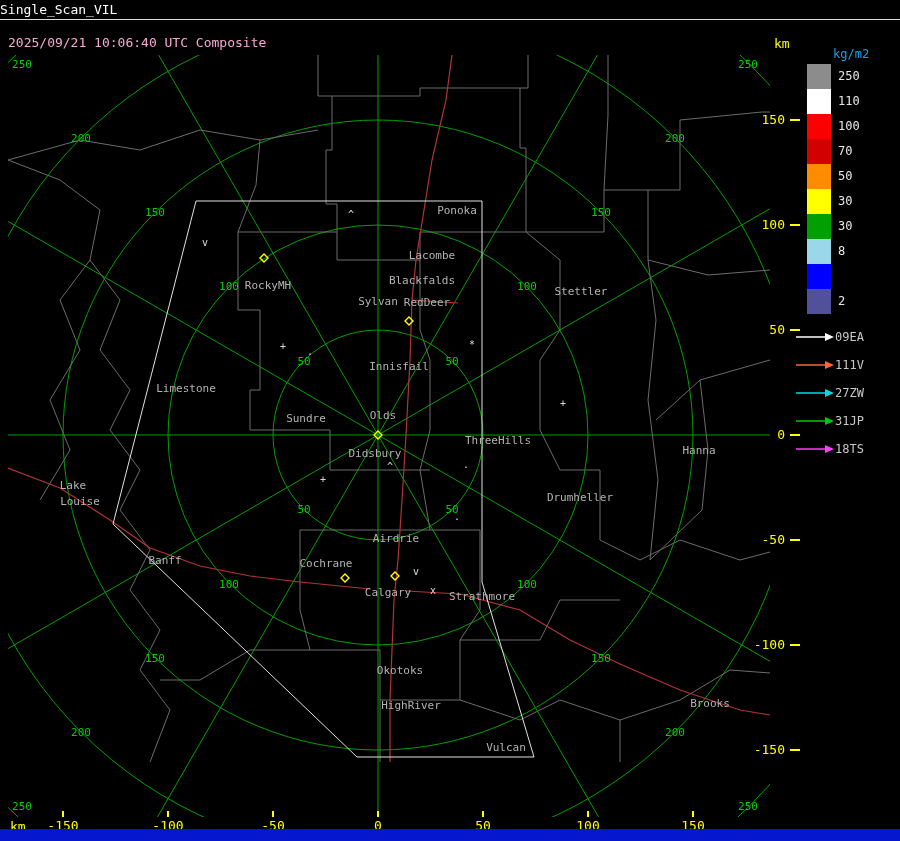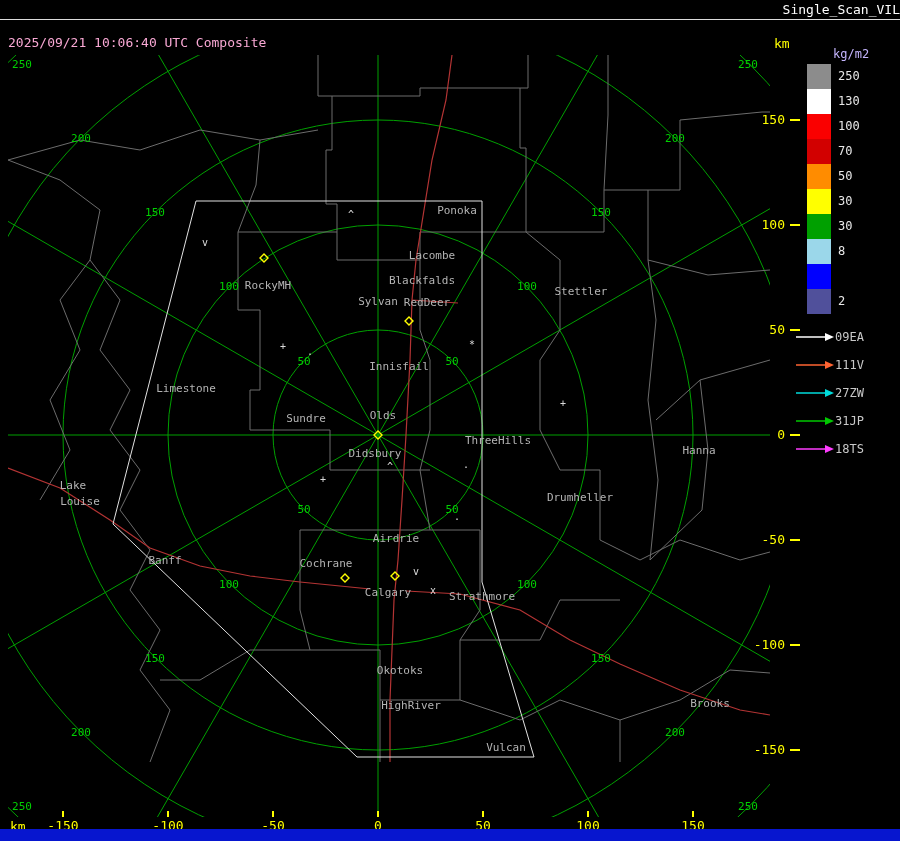--- a/index.html
+++ b/index.html
@@ -1,34 +1,34 @@
 <!DOCTYPE html>
 <html><head>
 <meta charset="utf-8">
 <style>
   html,body{margin:0;padding:0;background:#000;}
   body{width:900px;height:841px;position:relative;overflow:hidden;font-family:"DejaVu Sans Mono",monospace;}
-  .titlebar{position:absolute;top:0;left:0;width:900px;height:19px;border-bottom:1px solid #dcdcdc;color:#ffffff;font-size:13px;line-height:19px;text-align:right;}
+  .titlebar{position:absolute;top:0;left:0;width:900px;height:19px;border-bottom:1px solid #dcdcdc;color:#ffffff;font-size:13px;line-height:19px;text-align:left;}
   .timestamp{position:absolute;top:35px;left:8px;color:#f9a8d4;font-size:13px;white-space:pre;}
   .unit-top{position:absolute;top:36px;left:774px;color:#ffff00;font-size:13px;}
   .unit-bottom{position:absolute;top:819px;left:10px;color:#ffff00;font-size:13px;}
   #map{position:absolute;top:55px;left:8px;background:#000;}
   .grid{stroke:#00a000;fill:none;stroke-width:1;}
   .county{stroke:#6c6c6c;fill:none;stroke-width:1;}
   .road{stroke:#b43434;fill:none;stroke-width:1.2;}
   .scan{stroke:#e2e2e2;fill:none;stroke-width:1;}
   text.city{fill:#b4b4b4;font-size:11px;font-family:"DejaVu Sans Mono",monospace;text-anchor:middle;}
   text.range{fill:#00d000;font-size:11px;font-family:"DejaVu Sans Mono",monospace;text-anchor:middle;}
   text.marker{fill:#dcdcdc;font-size:10px;font-family:"DejaVu Sans Mono",monospace;text-anchor:middle;}
   .site{stroke:#ffff00;stroke-width:1.4;fill:none;}
   .ytick-label{position:absolute;left:741px;width:44px;text-align:right;color:#ffff00;font-size:13px;}
   .ytick-mark{position:absolute;left:790px;width:10px;height:2px;background:#ffff00;}
   .xtick-label{position:absolute;top:818px;width:44px;text-align:center;color:#ffff00;font-size:13px;}
   .xtick-mark{position:absolute;top:811px;width:2px;height:6px;background:#ffff00;}
-  .cb-unit{position:absolute;top:47px;left:833px;color:#c4b5fd;font-size:12px;}
+  .cb-unit{position:absolute;top:47px;left:833px;color:#0ea5e9;font-size:12px;}
   .cb-box{position:absolute;left:807px;width:24px;height:25px;}
   .cb-label{position:absolute;left:838px;color:#e8e8e8;font-size:12px;}
   .legend-row{position:absolute;left:795px;display:flex;align-items:center;height:14px;}
   .legend-label{color:#c8c8c8;font-size:12px;}
   .bottombar{position:absolute;left:0;top:829px;width:900px;height:12px;background:#0716cf;}
 </style>
 </head>
 <body>
 
 <div class="titlebar">
@@ -197,21 +197,21 @@
     <div class="xtick-mark" style="left: 692px;"></div>
     <div class="xtick-label" style="left: 671px;">150</div>
   </div>
 <div class="unit-bottom">km</div>
 
 <div class="cb-unit">kg/m2</div>
 <div id="colorbar">
     <div class="cb-box" style="top: 64px; background: rgb(140, 140, 140);"></div>
     <div class="cb-label" style="top: 69px;">250</div>
     <div class="cb-box" style="top: 89px; background: rgb(255, 255, 255);"></div>
-    <div class="cb-label" style="top: 94px;">130</div>
+    <div class="cb-label" style="top: 94px;">110</div>
     <div class="cb-box" style="top: 114px; background: rgb(250, 0, 0);"></div>
     <div class="cb-label" style="top: 119px;">100</div>
     <div class="cb-box" style="top: 139px; background: rgb(210, 0, 0);"></div>
     <div class="cb-label" style="top: 144px;">70</div>
     <div class="cb-box" style="top: 164px; background: rgb(255, 140, 0);"></div>
     <div class="cb-label" style="top: 169px;">50</div>
     <div class="cb-box" style="top: 189px; background: rgb(255, 255, 0);"></div>
     <div class="cb-label" style="top: 194px;">30</div>
     <div class="cb-box" style="top: 214px; background: rgb(0, 160, 0);"></div>
     <div class="cb-label" style="top: 219px;">30</div>

